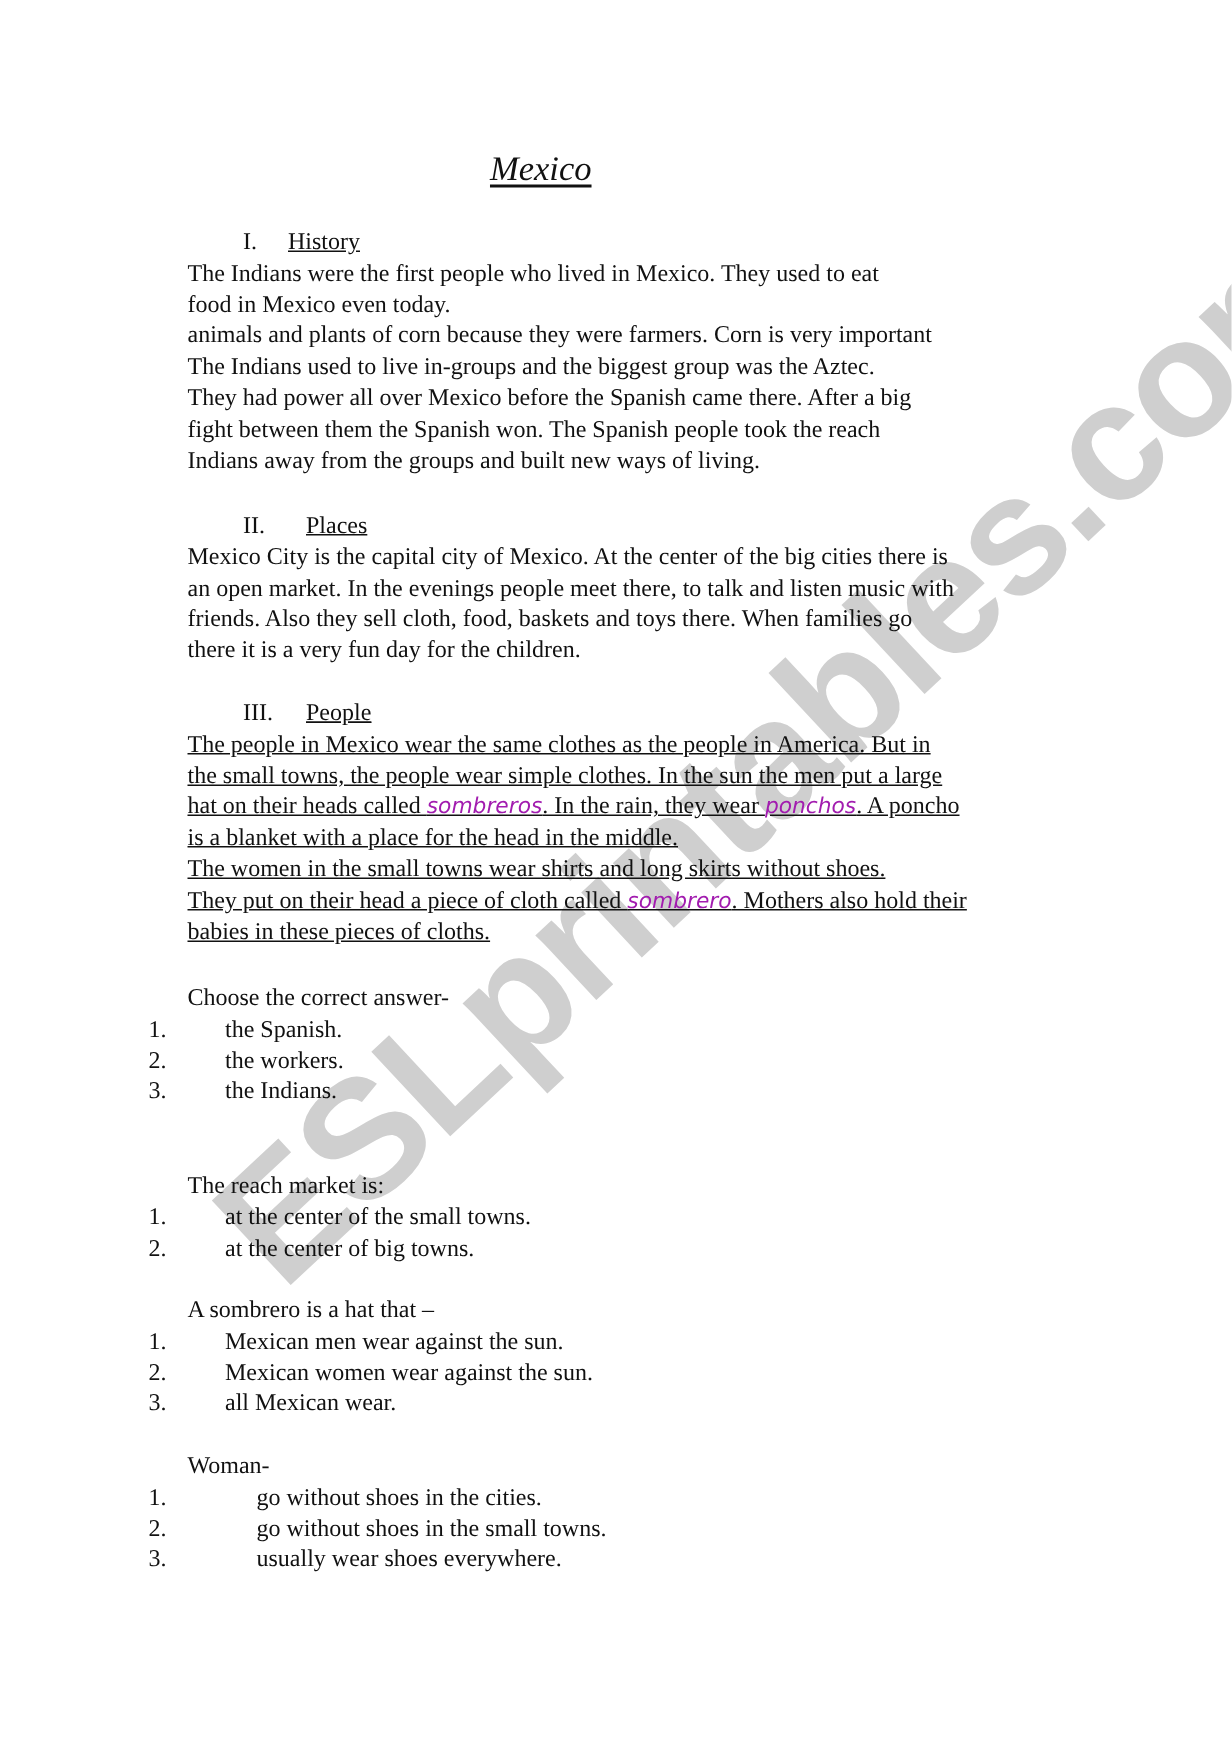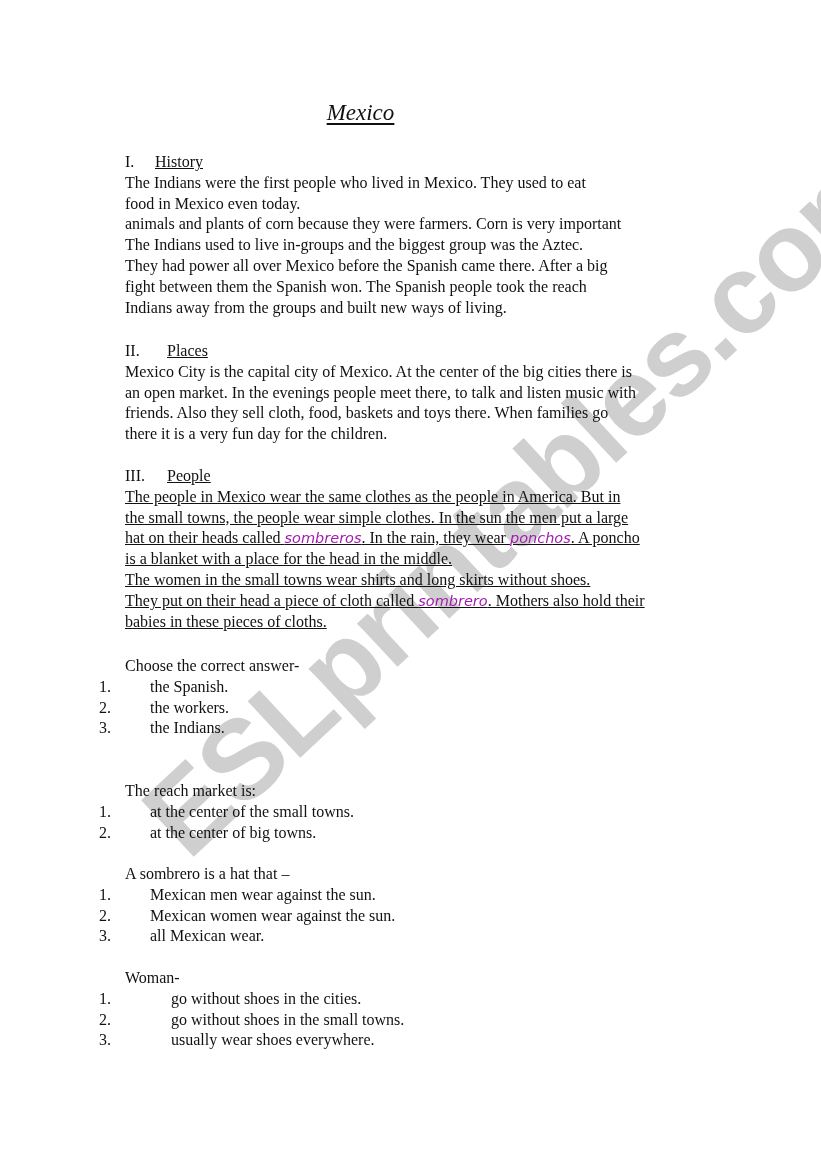--- a/index.html
+++ b/index.html
@@ -55,20 +55,21 @@
     position: absolute;
     left: 125px;
     width: 600px;
     font-size: 16px;
     line-height: 20.8px;
   }
   .heading {
     text-decoration: underline;
     font-size: 16px;
     line-height: 20.8px;
+    margin-left: 37px;
   }
   .heading .num {
     display: inline-block;
     width: 30px;
   }
   .heading .num.wide { width: 42px; }
   p { margin: 0; }
   em { font-style: italic; font-family: "DejaVu Sans", sans-serif; font-size: 14.5px; color: #a21caf; }
   .quiz {
     position: absolute;

